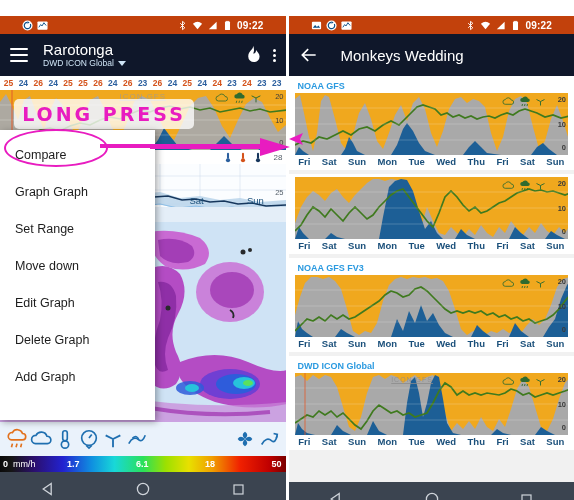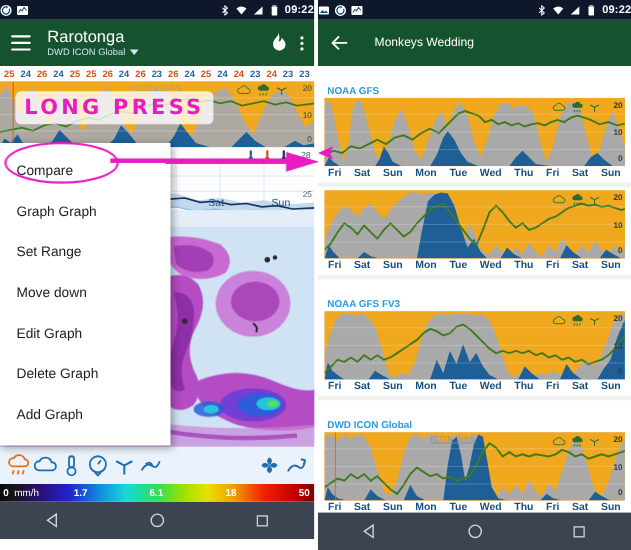--- a/index.html
+++ b/index.html
@@ -2,41 +2,41 @@
 <html><head>
 <meta charset="utf-8">
 <style>
   html,body{margin:0;padding:0;background:#fff;}
   body{width:574px;height:500px;font-family:"Liberation Sans",sans-serif;overflow:hidden;}
   .screens{display:flex;width:574px;height:500px;}
   .screen{position:relative;width:287px;height:500px;overflow:hidden;background:#fff;}
   .screen.right{border-left:3px solid #fff;}
 
   
-  .statusbar{height:18px;background:#0f172a;display:flex;align-items:center;padding:0 0;box-sizing:border-box;}
+  .statusbar{height:18px;background:#c2410c;display:flex;align-items:center;padding:0 22px;box-sizing:border-box;margin-top:16px;}
   .sb-left{display:flex;align-items:center;gap:4px;}
   .sb-right{margin-left:auto;display:flex;align-items:center;gap:4px;}
   .sb-ico{width:11px;height:11px;display:block;}
   .sb-time{color:#fff;font-size:10px;font-weight:bold;letter-spacing:.2px;}
 
   
-  .appbar{height:42px;background:#14532d;display:flex;align-items:center;padding:16px 10px;box-sizing:border-box;}
+  .appbar{height:42px;background:#0f172a;display:flex;align-items:center;padding:16px 10px;box-sizing:border-box;}
   .hamburger{width:18px;height:14px;display:flex;flex-direction:column;justify-content:space-between;cursor:pointer;}
   .hamburger i{display:block;height:2px;background:#fff;border-radius:1px;}
   .title-block{margin-left:15px;line-height:1.05;}
   .ab-title{color:#fff;font-size:15px;}
   .ab-sub{color:#cfe4f5;font-size:8.5px;display:flex;align-items:center;gap:4px;margin-top:2px;}
   .caret{width:0;height:0;border-left:4px solid transparent;border-right:4px solid transparent;border-top:5px solid #cfe4f5;}
   .ab-actions{margin-left:auto;display:flex;align-items:center;gap:12px;}
   .dots{display:flex;flex-direction:column;gap:2px;cursor:pointer;}
   .dots i{width:3px;height:3px;background:#fff;border-radius:50%;display:block;}
 
   .appbar.right-bar{justify-content:flex-start;}
   .back-arrow{width:20px;height:20px;cursor:pointer;}
-  .rb-title{color:#fff;font-size:11px;margin-left:22px;}
+  .rb-title{color:#fff;font-size:15px;margin-left:22px;}
 
   
   .temp-strip{height:14px;background:#fff;display:flex;align-items:center;justify-content:space-around;padding:0 1px;box-sizing:border-box;}
   .temp-strip span{font-size:8.5px;font-weight:bold;line-height:1;}
 
   
   .meteo1{position:relative;height:60px;background:#e8a23a;overflow:hidden;}
   .meteo1 svg, .meteo2 svg{display:block;}
   .wm{position:absolute;top:2px;left:50%;transform:translateX(-50%);font-size:8px;color:#9a9a9a;opacity:.75;letter-spacing:1px;text-decoration:underline;}
   .lp-badge{position:absolute;top:9px;left:14px;width:180px;height:30px;background:rgba(255,255,255,.78);border-radius:5px;display:flex;align-items:center;justify-content:center;}
@@ -68,30 +68,30 @@
       #0f8fe0 32%, #18d8d8 40%, #2ae05a 50%, #9de000 58%,
       #e8e000 66%, #f0a000 74%, #f02000 84%, #c00000 94%, #7a0000 100%);
       display:flex;align-items:center;}
   .scalebar span{position:absolute;font-size:9px;font-weight:bold;color:#fff;}
 
   
   .navbar{height:34px;background:#3b4450;display:flex;align-items:center;justify-content:space-around;}
   .navbar svg{display:block;}
 
   
-  .ctxmenu{position:absolute;left:0;top:130px;width:155px;background:#fff;box-shadow:2px 2px 7px rgba(0,0,0,.35);z-index:30;padding:6px 0 10px 0;}
+  .ctxmenu{position:absolute;left:0;top:130px;width:155px;background:#fff;box-shadow:2px 2px 7px rgba(0,0,0,.35);z-index:30;padding:6px 0 25px 0;}
   .ctxmenu .mi{height:37px;display:flex;align-items:center;padding-left:15px;font-size:12.5px;color:#1d1d1d;box-sizing:border-box;cursor:pointer;}
   .ellipse{position:absolute;left:4px;top:129px;width:100px;height:34px;border:2.5px solid #e81cc0;border-radius:50%;z-index:33;pointer-events:none;}
   .arrow-line{position:absolute;left:100px;top:143px;width:170px;height:6px;z-index:32;}
   .left-arrow-r{position:absolute;left:0;top:133px;width:16px;height:12px;z-index:20;}
 
   
   .chartlist{background:#f1f1f1;height:calc(500px - 18px - 42px - 34px);overflow:hidden;}
   .chartcard{background:#fff;margin-bottom:4px;padding:3px 0 0 0;}
-  .ctitle{font-size:9px;color:#2b9ae0;font-weight:bold;padding:2px 0 2px 9px;margin-top:12px;}
+  .ctitle{font-size:9px;color:#2b9ae0;font-weight:bold;padding:2px 0 2px 9px;}
   .cplot{position:relative;height:62px;margin:0 6px;background:#e8a23a;overflow:hidden;}
   .cdays{display:flex;justify-content:space-around;padding:1px 4px 3px 4px;}
   .cdays span{font-size:9.5px;color:#1a4f7a;font-weight:bold;}
   .wicons{position:absolute;right:22px;top:3px;display:flex;gap:4px;align-items:center;}
   .wicons svg{display:block;}
   .yax{position:absolute;right:2px;font-size:7.5px;color:#3a3a3a;font-weight:bold;}
 </style>
 </head>
 <body>
 

